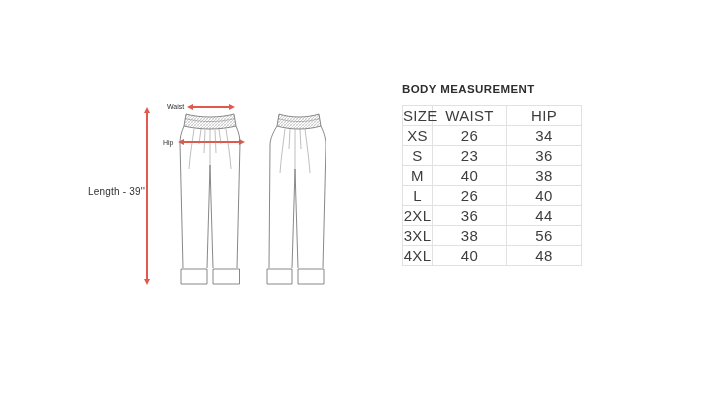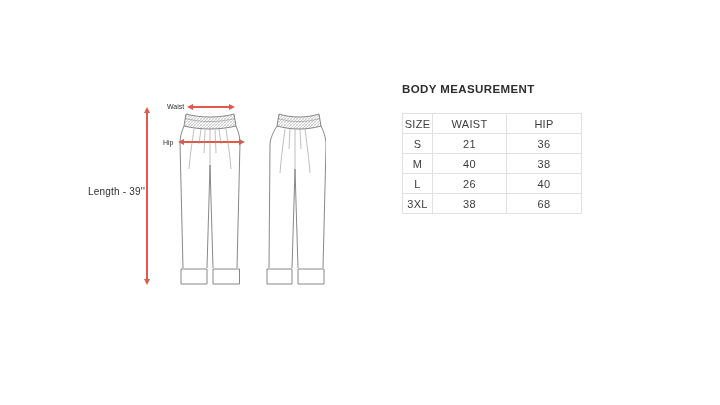--- a/index.html
+++ b/index.html
@@ -31,27 +31,27 @@
     border-left:3.5px solid transparent;border-right:3.5px solid transparent;
     border-top:6px solid #e2594b;}
 
   .pants{position:absolute;}
   .pants-front{left:179px;top:112px;}
   .pants-back{left:266px;top:112px;}
 
   
   .measurement{position:absolute;left:402px;top:83px;width:182px;}
   .measurement h2{
-    margin:0 0 18px 0;font-size:11.5px;font-weight:700;letter-spacing:0.4px;
+    margin:0 0 10px 0;font-size:11.5px;font-weight:700;letter-spacing:0.4px;
     color:#2e2e2e;font-family:"Liberation Sans", sans-serif;
   }
   table.size-table{border-collapse:collapse;width:179px;table-layout:fixed;}
   table.size-table th,table.size-table td{
     border:1px solid #e1e1e1;text-align:center;vertical-align:middle;
-    height:19px;font-size:11px;font-weight:400;color:#3d3d3d;
+    height:19px;font-size:15px;font-weight:400;color:#3d3d3d;
     letter-spacing:0.3px;padding:0;
   }
 </style>
 </head>
 <body>
 
 <div class="canvas">
 
   <div>
 
@@ -133,36 +133,51 @@
         </colgroup>
       <thead>
         <tr>
           <th>SIZE</th>
           <th>WAIST</th>
           <th>HIP</th>
         </tr>
       </thead>
       <tbody>
         <tr>
+          <td>XS</td>
+          <td>26</td>
+          <td>34</td>
+        </tr>
+        <tr>
           <td>S</td>
-          <td>21</td>
+          <td>23</td>
           <td>36</td>
         </tr>
         <tr>
           <td>M</td>
           <td>40</td>
           <td>38</td>
         </tr>
         <tr>
           <td>L</td>
           <td>26</td>
           <td>40</td>
         </tr>
         <tr>
+          <td>2XL</td>
+          <td>36</td>
+          <td>44</td>
+        </tr>
+        <tr>
           <td>3XL</td>
           <td>38</td>
-          <td>68</td>
+          <td>56</td>
+        </tr>
+        <tr>
+          <td>4XL</td>
+          <td>40</td>
+          <td>48</td>
         </tr>
       </tbody>
     </table>
   </div>
 
 </div>
 
 </body></html>

